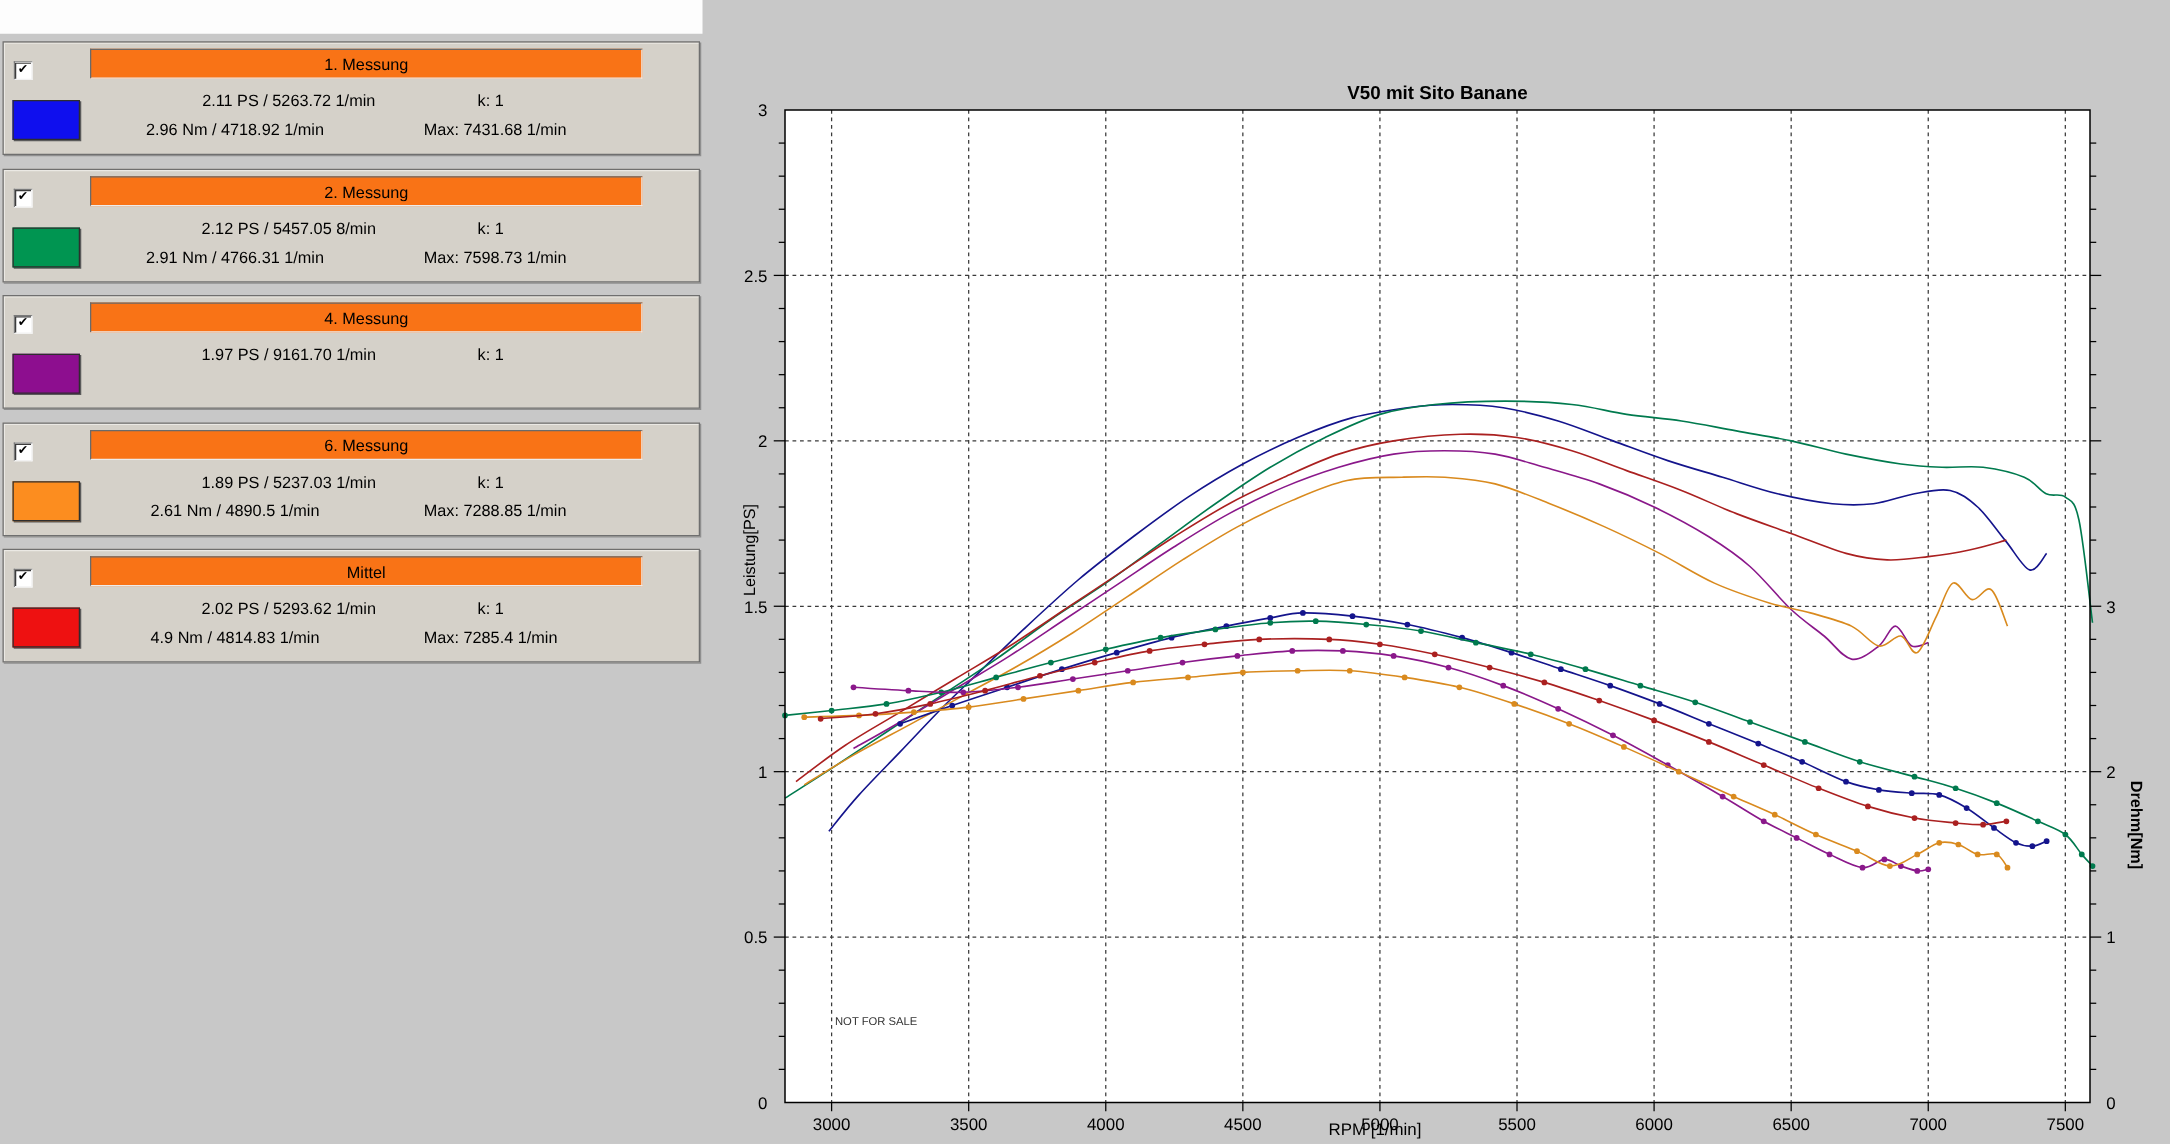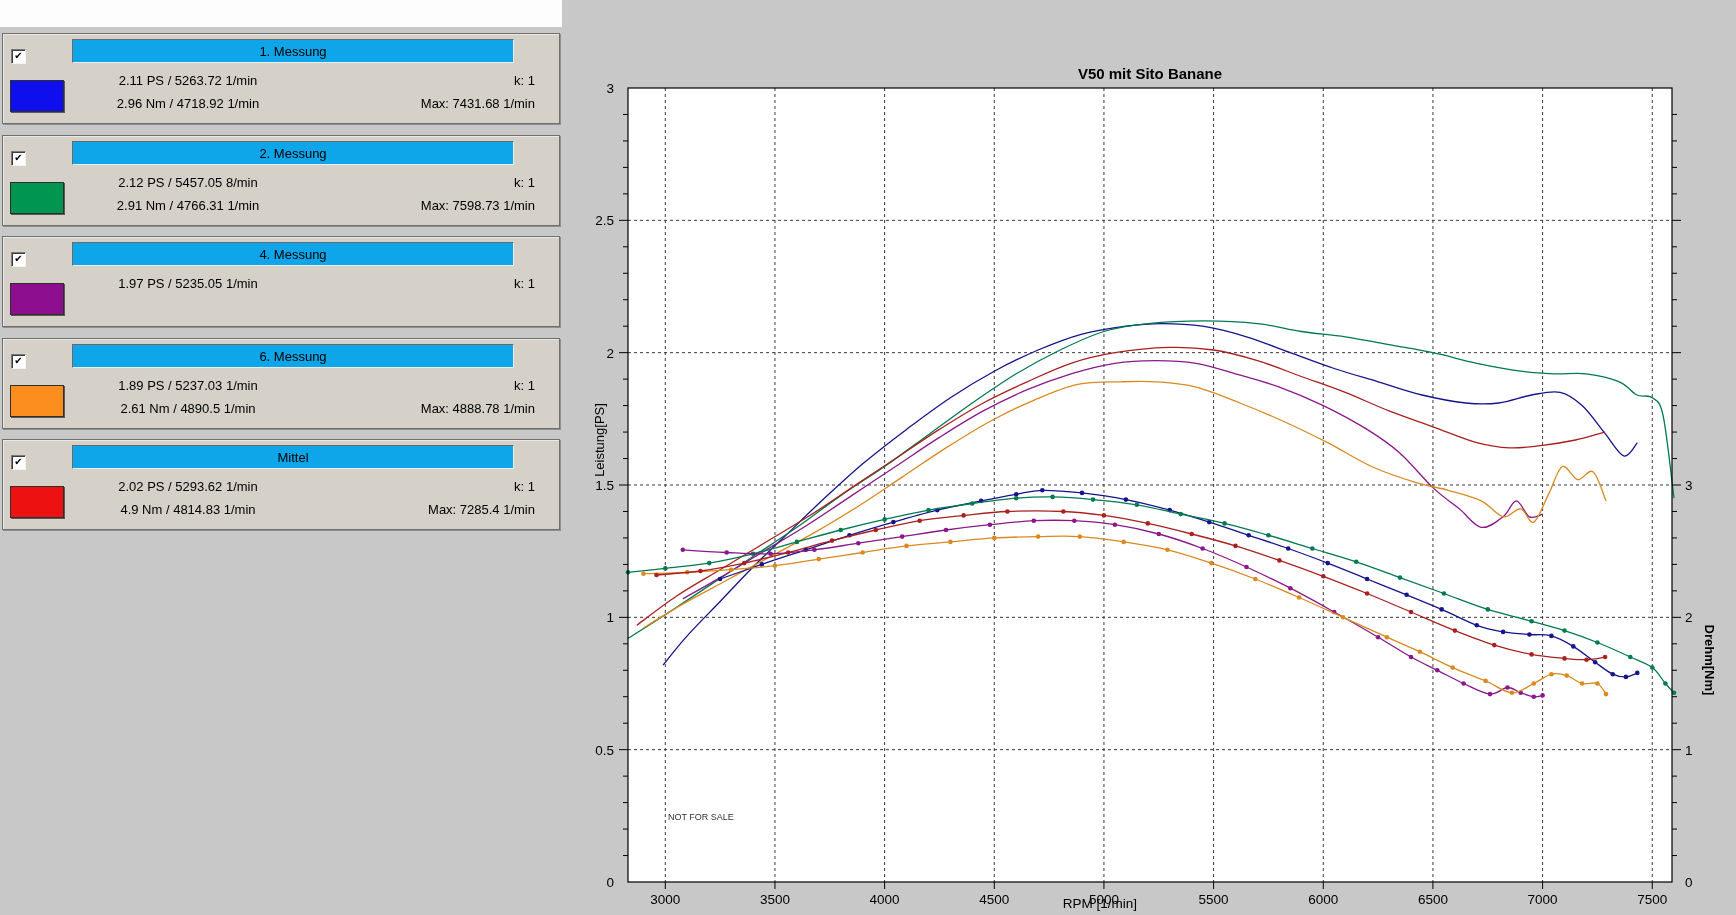--- a/index.html
+++ b/index.html
@@ -6,28 +6,28 @@
   .screen{position:relative;width:1736px;height:915px;background:#c8c8c8;overflow:hidden;
           font-family:"Liberation Sans",sans-serif;color:#000;}
   .white-strip{position:absolute;left:0;top:0;width:562px;height:27px;background:#fdfdfd;}
   
   .panel{position:absolute;left:2px;width:556px;height:89px;background:#d5d1c9;
          border:1px solid #6f6f6f;box-shadow:inset 1px 1px 0 #ebe9e4, 1px 1px 0 #8f8f8f;}
   .cb{position:absolute;left:8px;top:15px;width:13px;height:13px;background:#fff;
       border:1px solid;border-color:#7a7a7a #f2f2f2 #f2f2f2 #7a7a7a;box-shadow:inset 1px 1px 0 #3c3c3c;
       font-size:10px;line-height:12px;text-align:center;cursor:pointer;}
   .titlefield{position:absolute;left:69px;top:5px;width:442px;height:24px;box-sizing:border-box;
-      background:#0ea5e9;border:1px solid;border-color:#6a6a6a #ececec #ececec #6a6a6a;
+      background:#f97316;border:1px solid;border-color:#6a6a6a #ececec #ececec #6a6a6a;
       font-family:"Liberation Sans",sans-serif;font-size:13px;text-align:center;color:#000;padding:0;}
   .swatch{position:absolute;left:7px;top:46px;width:52px;height:30px;border:1px solid #2e2e2e;
       box-shadow:1px 1px 0 #5a5a5a;}
   .lrow{position:absolute;left:0;width:556px;height:15px;font-size:13px;}
   .lrow .lc{position:absolute;left:30px;width:310px;text-align:center;}
-  .lrow .rc{position:absolute;left:352px;width:180px;text-align:right;}
-  .r1{top:39px;} .r2{top:62px;}
+  .lrow .rc{position:absolute;left:336px;width:180px;text-align:left;}
+  .r1{top:39px;margin-left:43px;} .r2{top:62px;}
   svg text{font-family:"Liberation Sans",sans-serif;}
 </style>
 </head>
 <body>
 
 <div class="screen">
   <div class="white-strip"></div>
 
   <div class="panel" style="top:33px">
     <span class="cb"><span>✔</span></span>
@@ -55,36 +55,36 @@
         <span class="lc">2.91 Nm / 4766.31 1/min</span>
         <span class="rc">Max: 7598.73 1/min</span>
       </div>
   </div>
 
   <div class="panel" style="top:236px">
     <span class="cb"><span>✔</span></span>
     <input class="titlefield" value="4. Messung" style="">
     <div class="swatch" style="background-color: rgb(141, 14, 143);"></div>
     <div class="lrow r1">
-        <span class="lc">1.97 PS / 5235.05 1/min</span>
+        <span class="lc">1.97 PS / 9161.70 1/min</span>
         <span class="rc">k: 1</span>
       </div>
   </div>
 
   <div class="panel" style="top:338px">
     <span class="cb"><span>✔</span></span>
     <input class="titlefield" value="6. Messung" style="">
     <div class="swatch" style="background-color: rgb(252, 141, 31);"></div>
     <div class="lrow r1">
         <span class="lc">1.89 PS / 5237.03 1/min</span>
         <span class="rc">k: 1</span>
       </div>
     <div class="lrow r2">
         <span class="lc">2.61 Nm / 4890.5 1/min</span>
-        <span class="rc">Max: 4888.78 1/min</span>
+        <span class="rc">Max: 7288.85 1/min</span>
       </div>
   </div>
 
   <div class="panel" style="top:439px">
     <span class="cb"><span>✔</span></span>
     <input class="titlefield" value="Mittel" style="">
     <div class="swatch" style="background-color: rgb(238, 17, 17);"></div>
     <div class="lrow r1">
         <span class="lc">2.02 PS / 5293.62 1/min</span>
         <span class="rc">k: 1</span>

